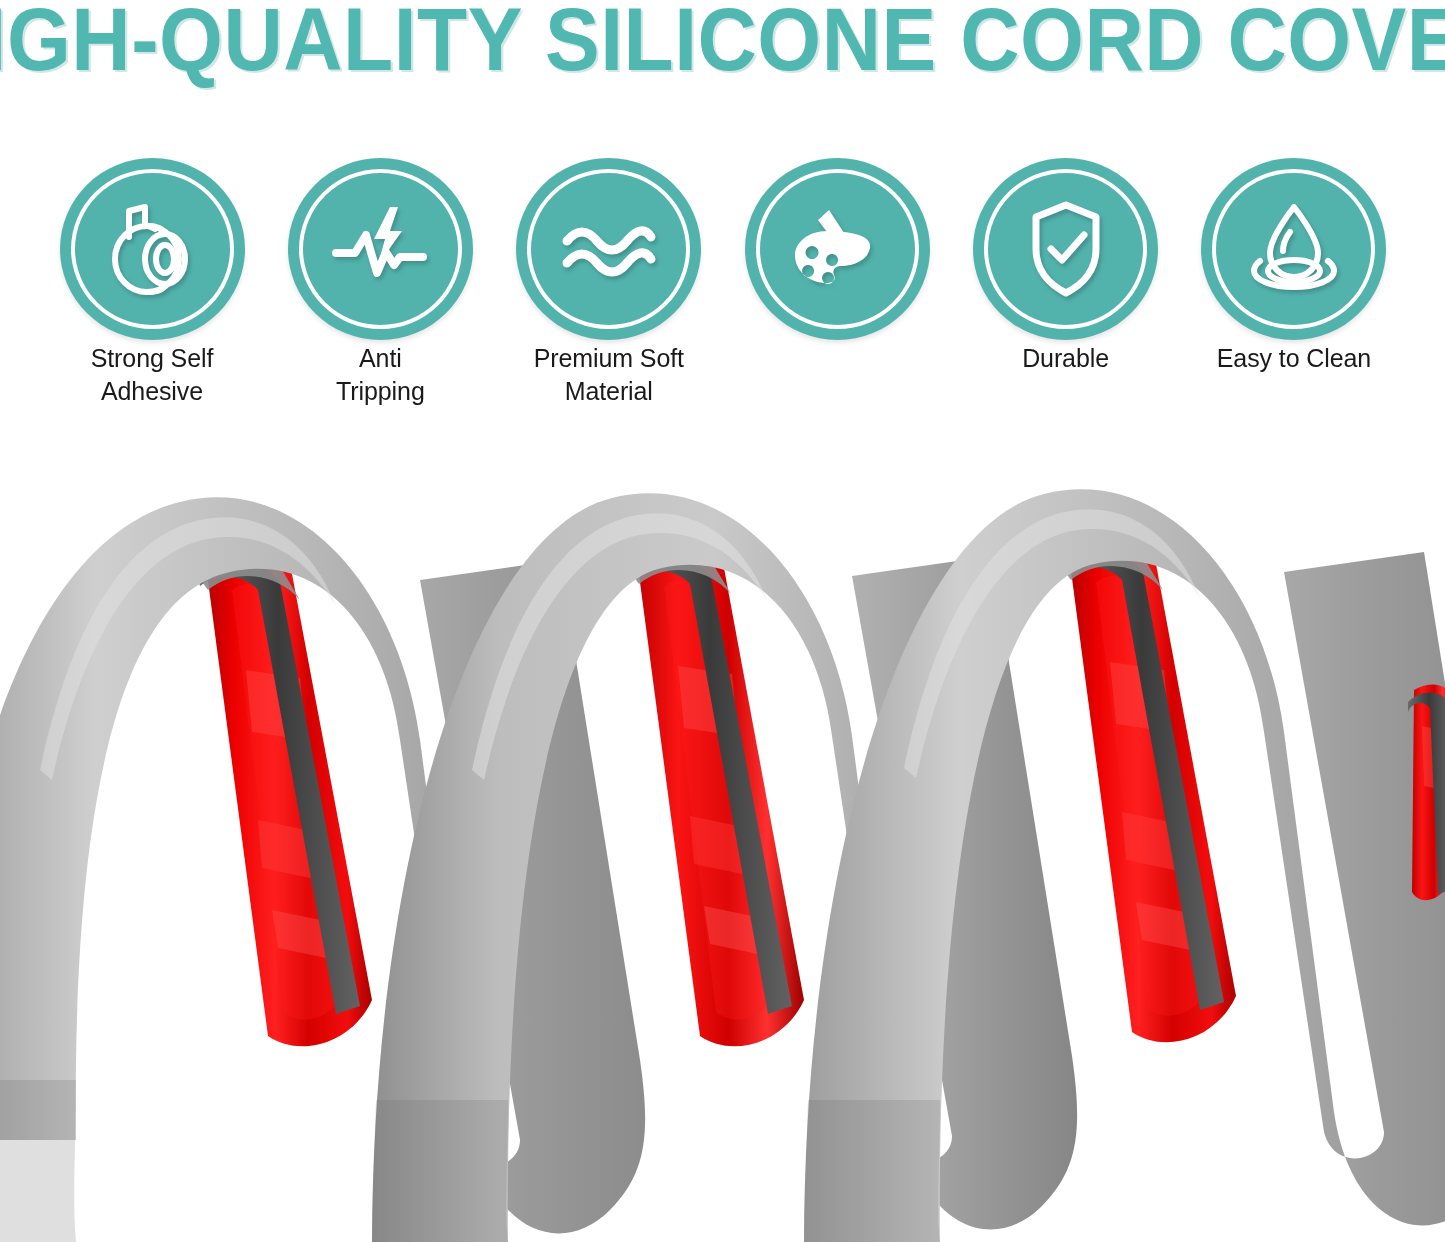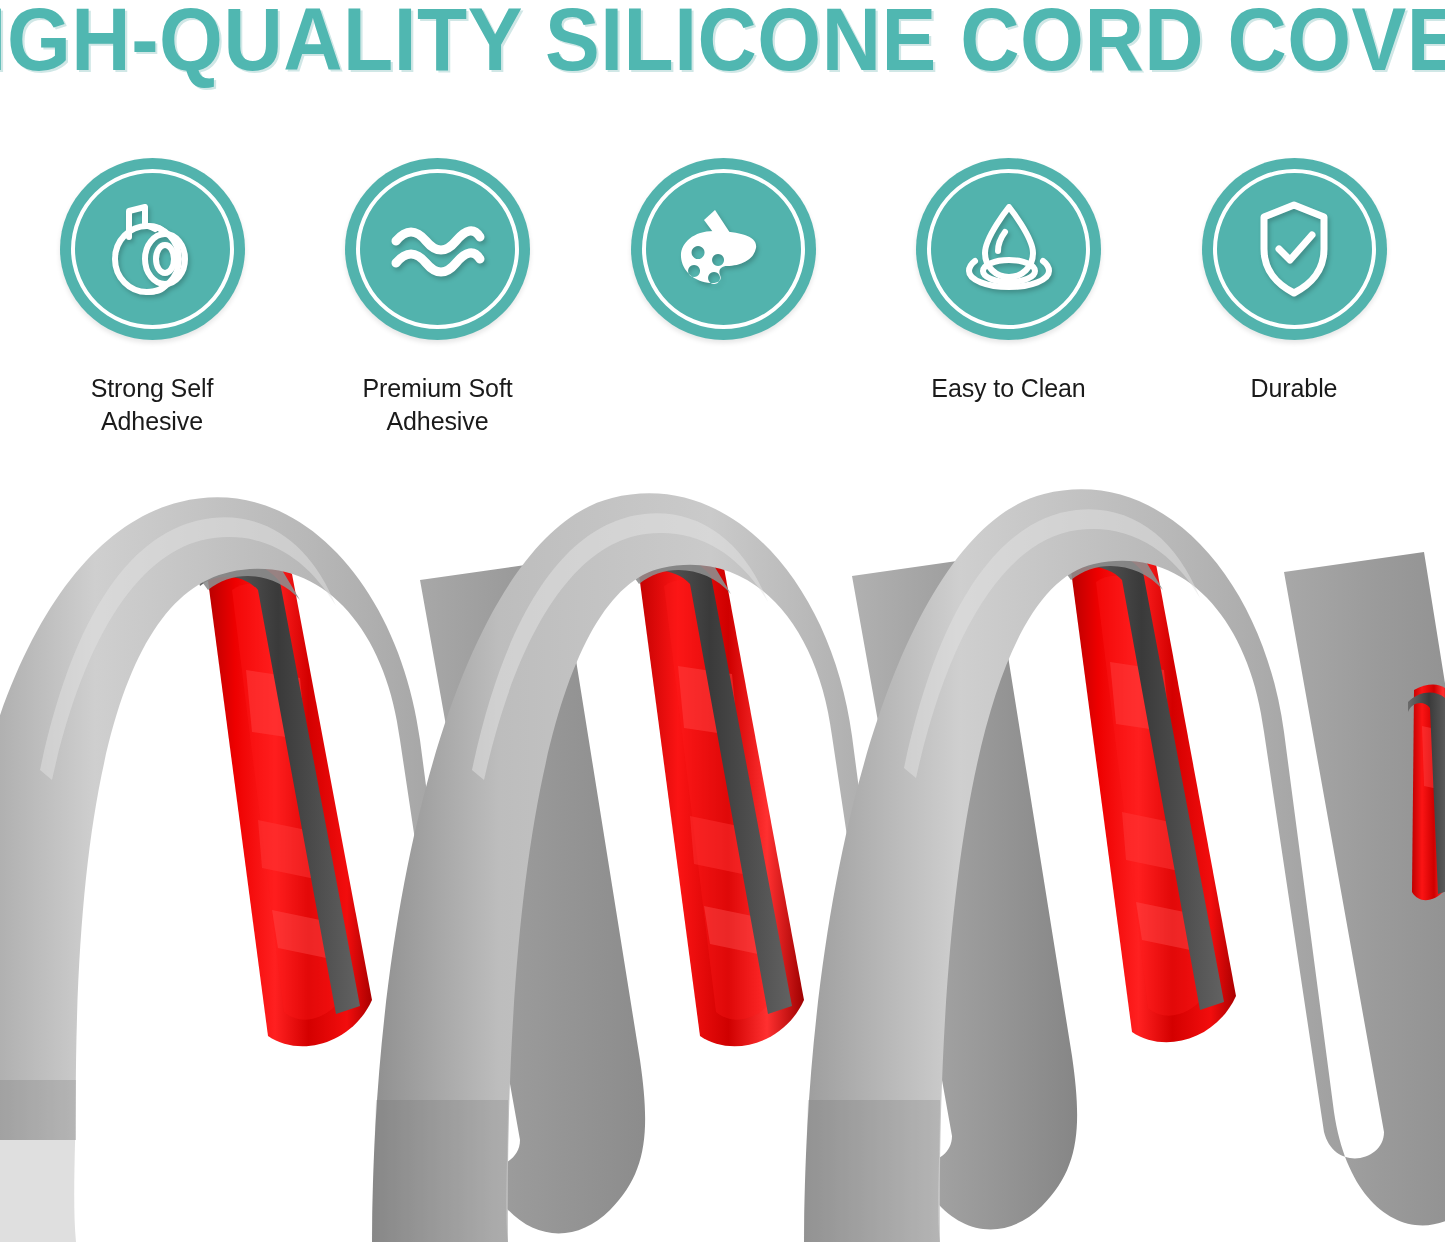--- a/index.html
+++ b/index.html
@@ -86,21 +86,21 @@
     border: 4px solid #ffffff;
     box-sizing: border-box;
   }
   .badge svg {
     position: relative;
     z-index: 2;
     display: block;
     filter: drop-shadow(2px 3px 2px rgba(0,0,0,0.20));
   }
   .feature-label {
-    margin-top: 32px;
+    margin-top: 2px;
     text-align: center;
     font-size: 25px;
     line-height: 33px;
     color: #1a1a1a;
     font-weight: 400;
     white-space: pre-line;
     letter-spacing: -0.1px;
   }
 
   
@@ -139,32 +139,44 @@
             <ellipse cx="67" cy="64" rx="9" ry="14"></ellipse>
             <path d="M49 31 Q64 31 67 39"></path>
             <path d="M49 97 Q66 97 67 89"></path>
           </g>
         </svg>
       </div>
       <div class="feature-label">Strong Self
 Adhesive</div>
     </div>
 
+    <div class="feature">
+      <div class="badge">
+        <svg width="108" height="108" viewBox="0 0 108 108">
+          <g fill="none" stroke="#ffffff" stroke-width="8" stroke-linejoin="round" stroke-linecap="round">
+            <path d="M10 58 L29 58 L40 40 L51 78 L60 57 L68 70 L74 62 L97 62"></path>
+          </g>
+          <path d="M64 12 L48 44 L59 44 L52 70 L76 36 L64 36 L72 12 Z" fill="#ffffff"></path>
+        </svg>
+      </div>
+      <div class="feature-label">Anti
+Tripping</div>
+    </div>
 
     <div class="feature">
       <div class="badge">
         <svg width="108" height="108" viewBox="0 0 108 108">
           <g fill="none" stroke="#ffffff" stroke-width="9" stroke-linecap="round">
             <path d="M12 46 Q27 28 42 46 T72 46 T96 42"></path>
             <path d="M12 68 Q27 50 42 68 T72 68 T96 64"></path>
           </g>
         </svg>
       </div>
       <div class="feature-label">Premium Soft
-Adhesive</div>
+Material</div>
     </div>
 
     <div class="feature">
       <div class="badge">
         <svg width="110" height="110" viewBox="0 0 110 110">
           <g fill="#ffffff">
             <path d="M48 37 C26 36 12 49 13 63 C14 77 26 88 43 89 C52 89.5 54 85 52 81 C50 76 53 72 59 72 C72 72 86 66 88 54 C90 42 73 38 48 37 Z
                      M30 52 a6.5 6.5 0 1 0 0.1 0 Z
                      M26 71 a6 6 0 1 0 0.1 0 Z
                      M50 60 a6 6 0 1 0 0.1 0 Z
@@ -172,41 +184,41 @@
             <path d="M47 16 L36 26 L59 57 L68 48 Z"></path>
             <path d="M59 57 L68 48 C76 52 80 58 76 64 C72 70 64 68 59 57 Z"></path>
           </g>
         </svg>
       </div>
     </div>
 
     <div class="feature">
       <div class="badge">
         <svg width="108" height="108" viewBox="0 0 108 108">
+          <g fill="none" stroke="#ffffff" stroke-width="7" stroke-linejoin="round" stroke-linecap="round">
+            <path d="M54 10 L84 22 L84 54 C84 76 70 90 54 98 C38 90 24 76 24 54 L24 22 Z"></path>
+            <path d="M39 54 L50 65 L72 40"></path>
+          </g>
+        </svg>
+      </div>
+      <div class="feature-label">Durable</div>
+    </div>
+
+    <div class="feature">
+      <div class="badge">
+        <svg width="108" height="108" viewBox="0 0 108 108">
           <g fill="none" stroke="#ffffff" stroke-width="6" stroke-linejoin="round" stroke-linecap="round">
             <path d="M54 12 C54 12 30 42 30 58 C30 72 41 82 54 82 C67 82 78 72 78 58 C78 42 54 12 54 12 Z"></path>
             <path d="M43 56 C43 48 47 41 50 37"></path>
             <ellipse cx="54" cy="76" rx="26" ry="11"></ellipse>
             <path d="M20 66 C16 69 14 73 14 76 C14 85 32 92 54 92 C76 92 94 85 94 76 C94 73 92 69 88 66"></path>
           </g>
         </svg>
       </div>
       <div class="feature-label">Easy to Clean</div>
-    </div>
-
-    <div class="feature">
-      <div class="badge">
-        <svg width="108" height="108" viewBox="0 0 108 108">
-          <g fill="none" stroke="#ffffff" stroke-width="7" stroke-linejoin="round" stroke-linecap="round">
-            <path d="M54 10 L84 22 L84 54 C84 76 70 90 54 98 C38 90 24 76 24 54 L24 22 Z"></path>
-            <path d="M39 54 L50 65 L72 40"></path>
-          </g>
-        </svg>
-      </div>
-      <div class="feature-label">Durable</div>
     </div>
 
   </div>
 
   <div class="product">
     <svg viewBox="0 0 1445 802" preserveAspectRatio="none">
       <defs>
 
         <linearGradient id="gGray" x1="0" y1="0" x2="1" y2="0">
           <stop offset="0%" stop-color="#9d9d9d"></stop>

